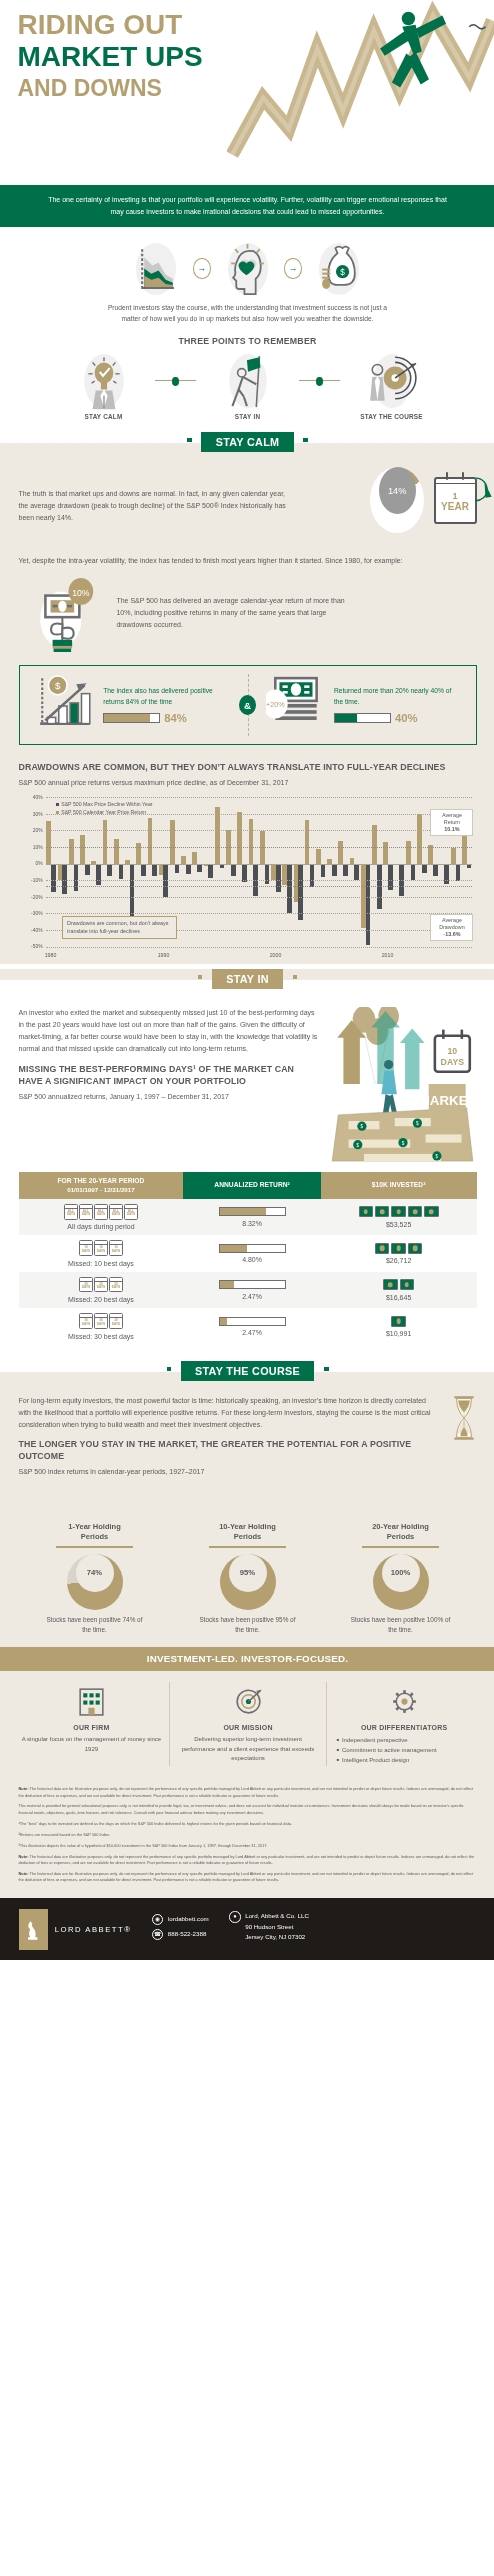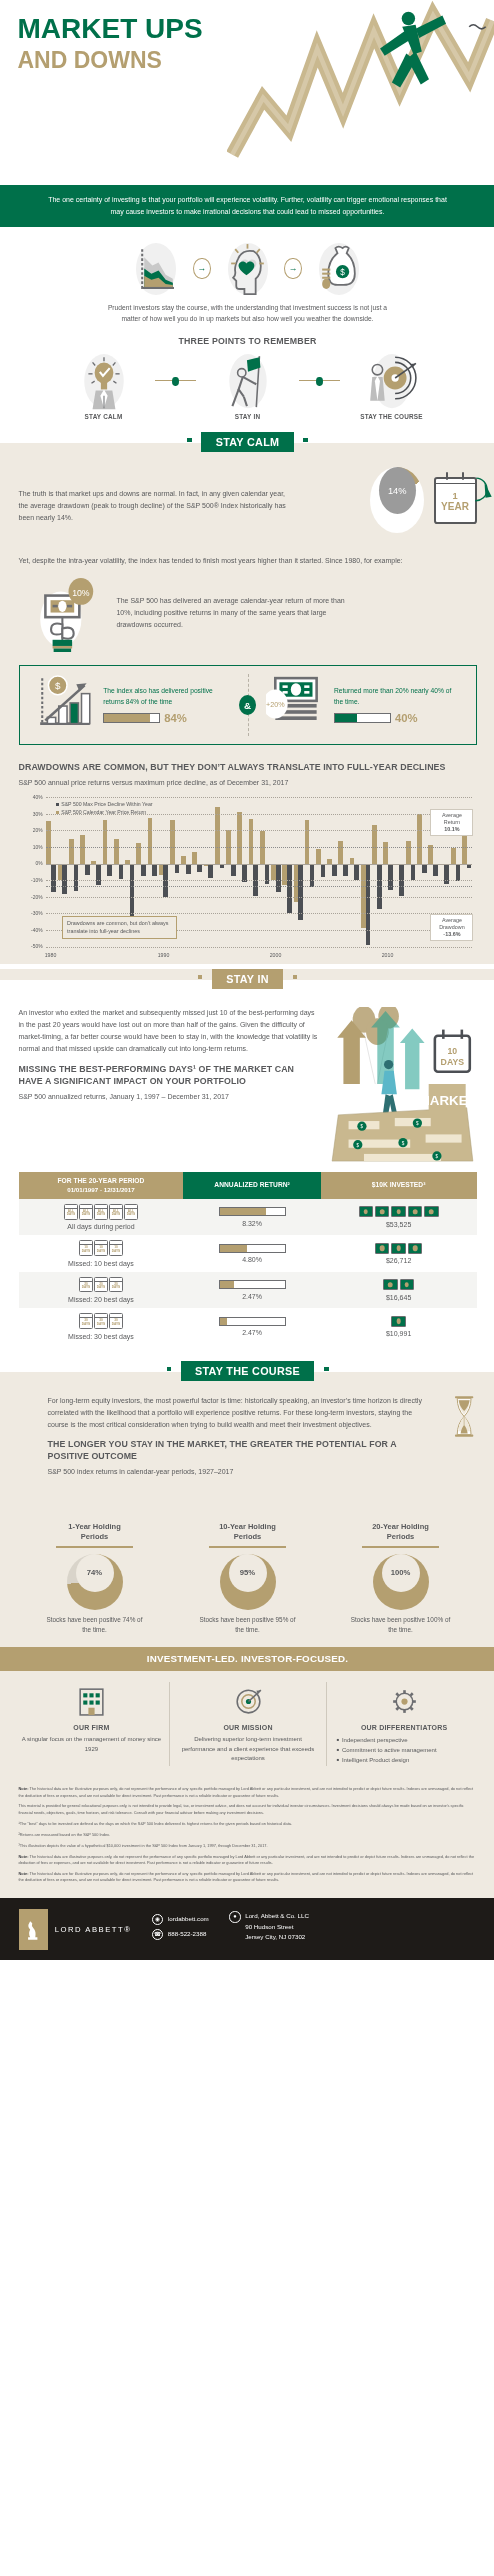--- a/index.html
+++ b/index.html
@@ -225,20 +225,21 @@
   .fico { width:11.3px; height:11.3px; border:0.8px solid #fff; border-radius:50%; flex:0 0 11.3px;
           display:flex; align-items:center; justify-content:center; font-size:5.7px; }
 </style>
 </head>
 <body>
 
 <div class="page">
 
   <div class="hero">
     <div class="hero-title">
+      <div class="hero-line hero-l1">RIDING OUT</div>
       <div class="hero-line hero-l2">MARKET UPS</div>
       <div class="hero-line hero-l3">AND DOWNS</div>
     </div>
     <svg class="hero-art" viewBox="0 0 520 330">
       <polyline points="10,300 70,190 120,250 175,95 225,215 285,60 335,175 400,30 470,150 515,40" fill="none" stroke="#c9b88f" stroke-width="26" stroke-linejoin="miter"></polyline>
       <polyline points="10,300 70,190 120,250 175,95 225,215 285,60 335,175 400,30 470,150 515,40" fill="none" stroke="#e0d6bd" stroke-width="9" opacity=".55"></polyline>
       <g fill="#00704a">
         <circle cx="352" cy="36" r="13"></circle>
         <path d="M340 52 l26 -4 l12 52 l-16 6 z"></path>
         <path d="M348 104 l-28 56 l16 10 l30 -52 z"></path>
@@ -818,21 +819,21 @@
     </table>
   </div>
 
   <div class="chip-wrap" style="background:linear-gradient(#ffffff 50%, #efeae1 50%);">
     <span class="sq green l"></span>
     <span class="chip green">STAY THE COURSE</span>
     <span class="sq green r"></span>
   </div>
 
   <div class="beige">
-    <div style="display:flex;gap:18px;padding:12.4px 18.5px 3.1px 18.5px;margin-left:29px;">
+    <div style="display:flex;gap:18px;padding:12.4px 18.5px 3.1px 18.5px;">
       <div style="flex:1 1 auto;">
         <div style="font-size:7px;line-height:1.72;">For long-term equity investors, the most powerful factor is time: historically speaking, an investor’s time horizon is directly correlated with the likelihood that a portfolio will experience positive returns. For these long-term investors, staying the course is the most critical consideration when trying to build wealth and meet their investment objectives.</div>
         <div class="h-kicker" style="padding:8.2px 0 0 0;">THE LONGER YOU STAY IN THE MARKET, THE GREATER THE POTENTIAL FOR A POSITIVE OUTCOME</div>
         <div class="h-sub" style="padding:5.2px 0 0 0;">S&amp;P 500 index returns in calendar-year periods, 1927–2017</div>
       </div>
       <div class="hour">
         <svg viewBox="0 0 130 230" style="position:absolute;inset:0">
           <rect x="16" y="6" width="98" height="12" rx="4" fill="#b49f70"></rect>
           <rect x="16" y="212" width="98" height="12" rx="4" fill="#b49f70"></rect>
           <path d="M28 18 q0 58 37 97 q-37 39 -37 97 h74 q0 -58 -37 -97 q37 -39 37 -97z" fill="#fff" stroke="#b49f70" stroke-width="5"></path>

